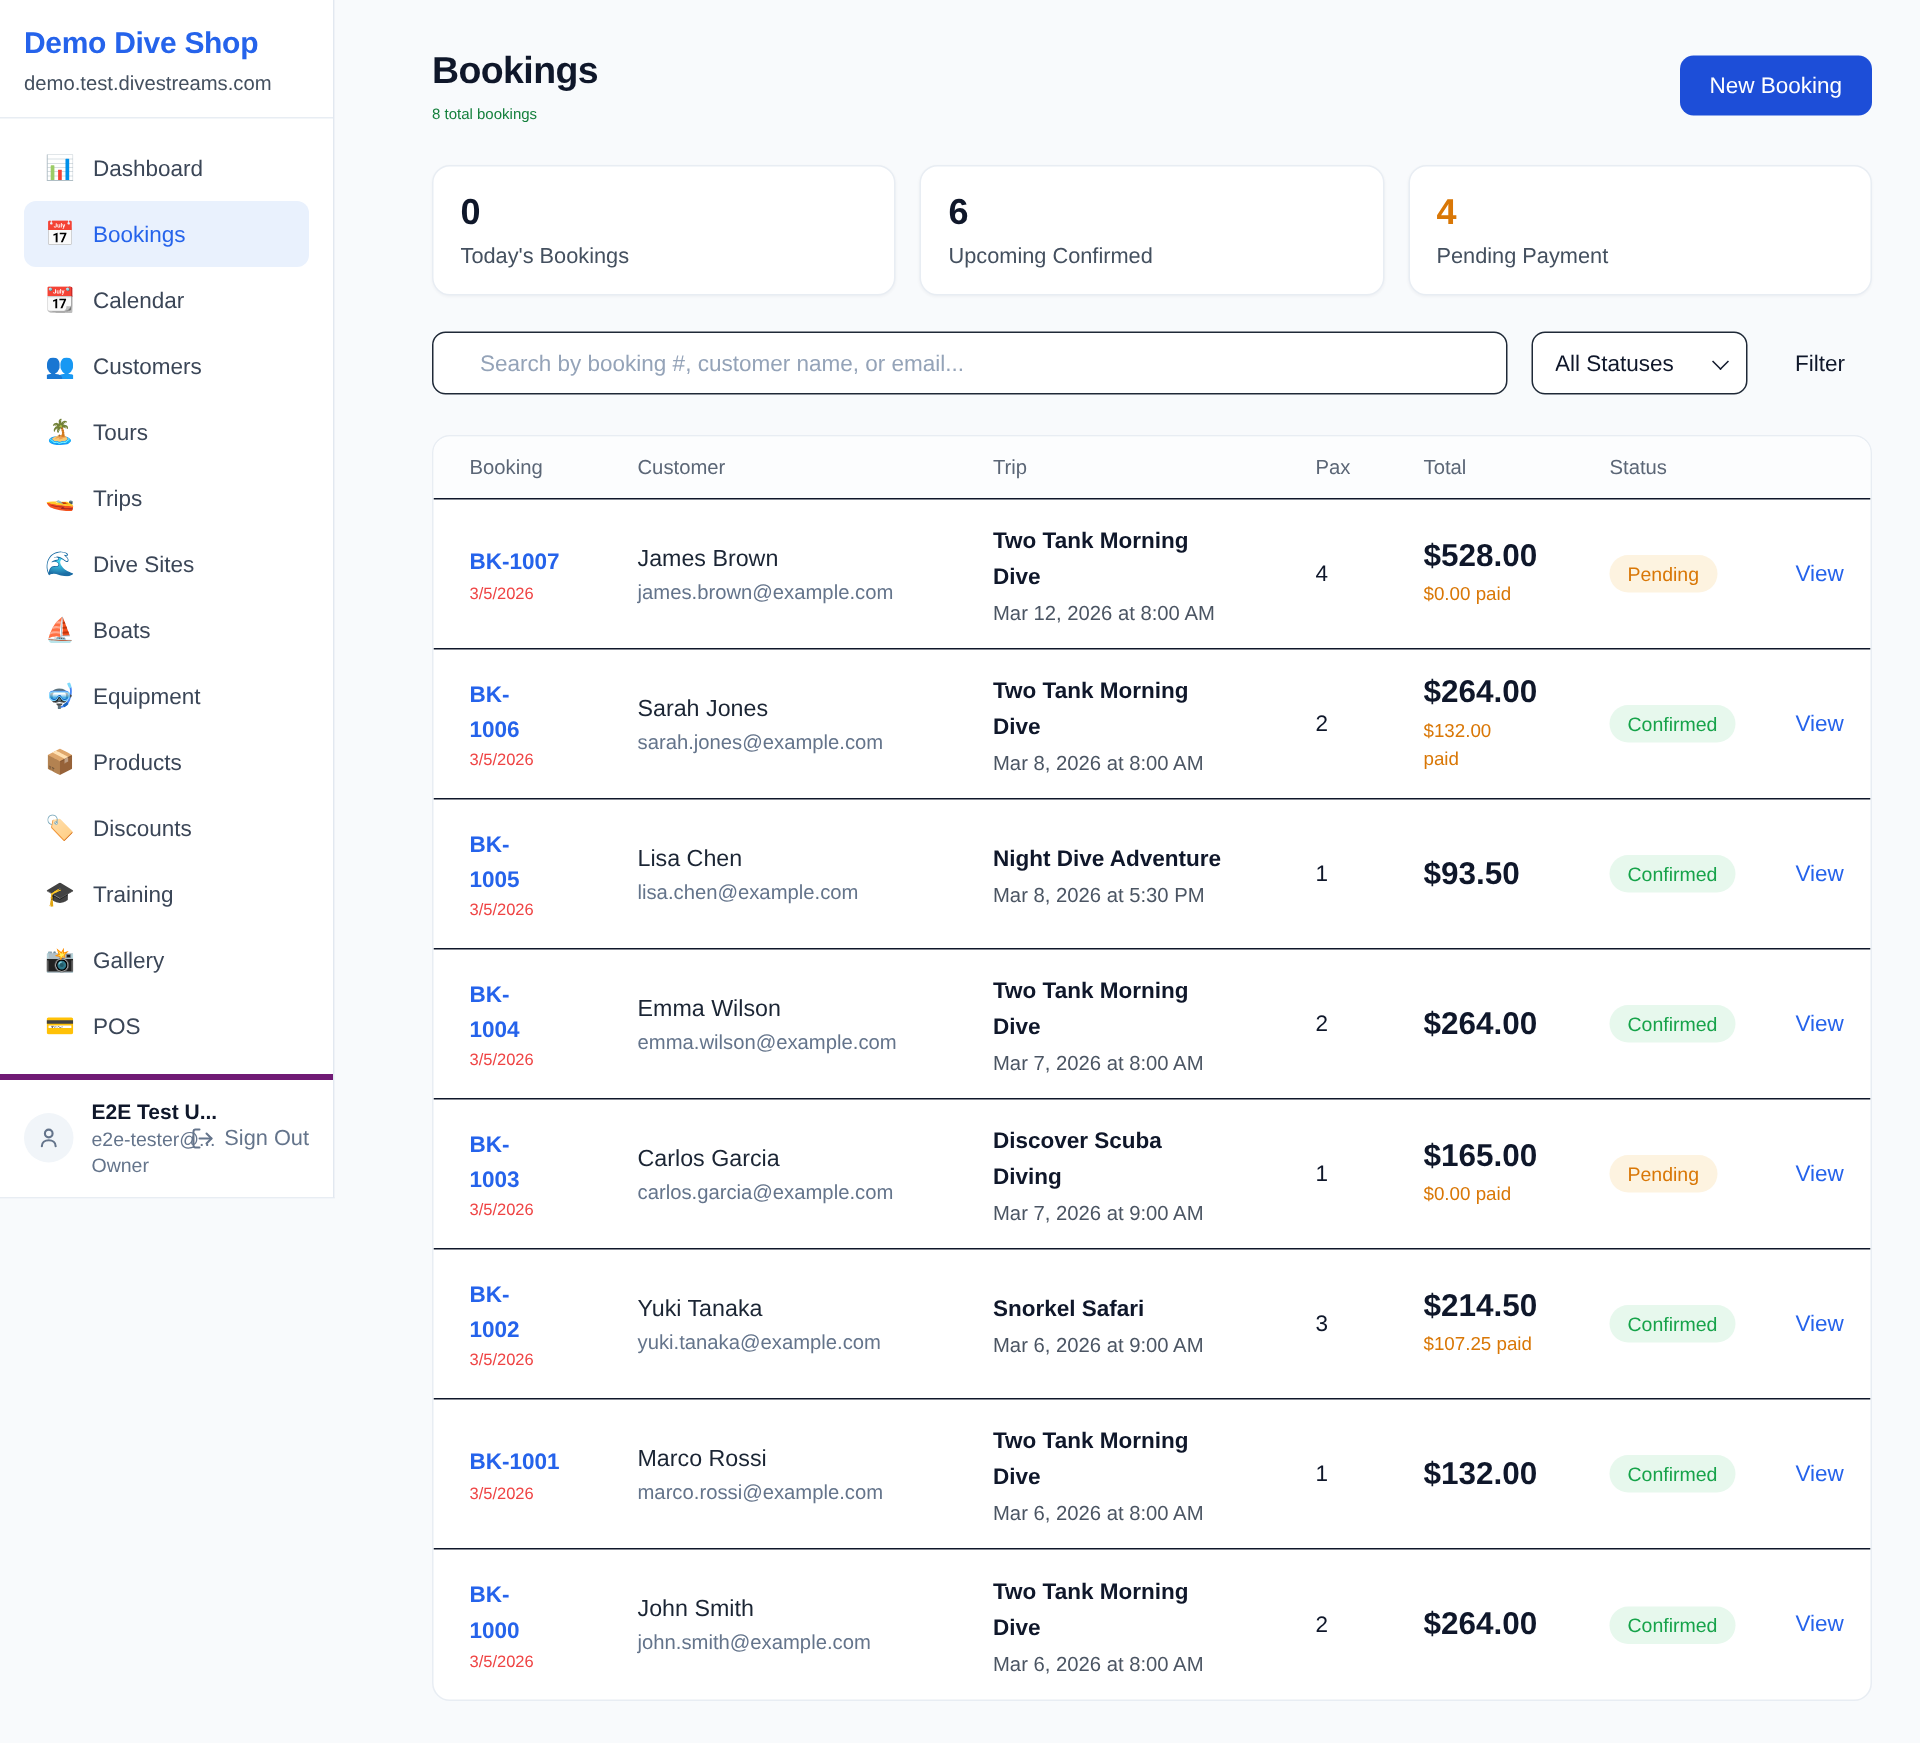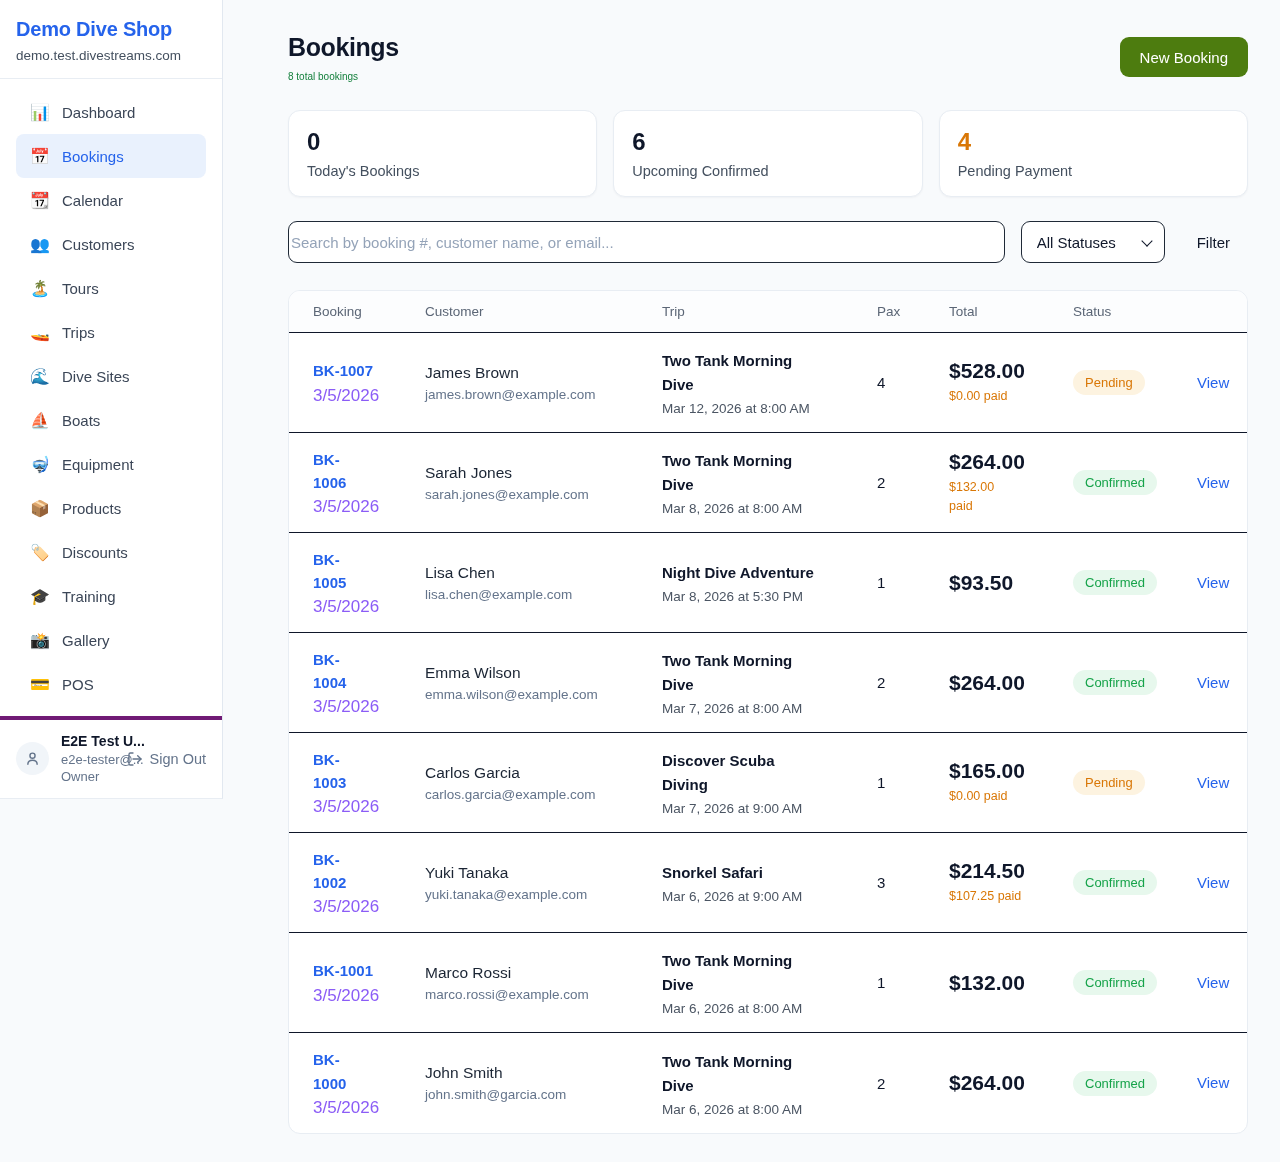--- a/index.html
+++ b/index.html
@@ -49,37 +49,37 @@
     color:#64748b; font-size:14.5px; background:none; border:none; cursor:pointer;
     font-family:inherit; white-space:nowrap;
   }
 
   
   .main { position:absolute; left:256px; top:0; width:1024px; padding:33px 32px 0 32px; }
   .page-header { display:flex; align-items:flex-start; justify-content:space-between; }
   .page-title { font-size:25px; font-weight:700; color:#0f172a; letter-spacing:-0.4px; }
   .page-subtitle { font-size:10px; color:#15803d; margin-top:9px; }
   .btn-primary {
-    background:#4d7c0f; color:#ffffff; border:none; border-radius:9px;
+    background:#1d4ed8; color:#ffffff; border:none; border-radius:9px;
     font-size:15px; font-weight:500; font-family:inherit;
     padding:0 20px; height:40px; margin-top:4px; cursor:pointer;
   }
 
   .stats { display:flex; gap:16px; margin-top:28px; }
   .stat-card {
     flex:1; background:#ffffff; border:1px solid #e8edf3; border-radius:12px;
     padding:17px 18px; box-shadow:0 1px 2px rgba(15,23,42,0.04);
   }
   .stat-value { font-size:24px; font-weight:700; color:#0f172a; }
   .stat-label { font-size:14.5px; color:#44505f; margin-top:7px; }
 
   .controls { display:flex; align-items:center; margin-top:24px; }
   .search-input {
     flex:1; height:42px; border:1.5px solid #1f2937; border-radius:9px;
-    background:#ffffff; padding:0 2px; font-size:15px; font-family:inherit;
+    background:#ffffff; padding:0 31px; font-size:15px; font-family:inherit;
     color:#0f172a; outline:none;
   }
   .search-input::placeholder { color:#94a3b8; }
   .select-wrap { position:relative; margin-left:16px; }
   .status-select {
     width:144px; height:42px; border:1.5px solid #1f2937; border-radius:9px;
     background:#ffffff; font-size:15px; font-family:inherit; color:#0f172a;
     padding:0 30px 0 15px; appearance:none; -webkit-appearance:none; cursor:pointer;
   }
   .select-wrap::after {
@@ -104,21 +104,21 @@
   }
   .t-head {
     height:42px; align-items:center; background:#fcfdfe;
     border-bottom:1px solid #0f172a;
   }
   .th { font-size:13.5px; font-weight:500; color:#5b6676; }
   .t-row { min-height:100px; align-items:center; border-bottom:1px solid #0f172a; }
   .t-row:last-child { border-bottom:none; }
   .cell { padding-right:10px; }
   .bk-id { color:#2563eb; font-size:15px; font-weight:600; white-space:pre-line; line-height:1.55; cursor:pointer;text-align:right; }
-  .bk-date { color:#8b5cf6; font-size:17px; margin-top:3px; }
+  .bk-date { color:#ef4444; font-size:11px; margin-top:3px; }
   .c-name { color:#1b2534; font-size:15.5px; }
   .c-email { color:#64748b; font-size:13.5px; margin-top:5px; }
   .trip-name { color:#0f172a; font-size:15px; font-weight:600; white-space:pre-line; line-height:1.6; }
   .trip-date { color:#4b5563; font-size:13.5px; margin-top:4px; }
   .pax { font-size:15px; color:#0f172a; }
   .total-amt { font-size:21px; font-weight:700; color:#0f172a; }
   .total-paid { font-size:12.5px; color:#d97706; margin-top:4px; white-space:pre-line; line-height:1.5; }
   .badge {
     display:inline-block; padding:5px 12px; border-radius:999px; font-size:13px;
   }
@@ -390,21 +390,21 @@
             <div class="total-amt">$132.00</div>
           </div>
           <div class="cell"><span class="badge badge-confirmed">Confirmed</span></div>
           <div class="cell"><a class="view-link">View</a></div>
         </div>
         <div class="t-row">
           <div class="cell"><a class="bk-id">BK-
 1000</a><div class="bk-date">3/5/2026</div></div>
           <div class="cell">
             <div class="c-name">John Smith</div>
-            <div class="c-email">john.smith@garcia.com</div>
+            <div class="c-email">john.smith@example.com</div>
           </div>
           <div class="cell">
             <div class="trip-name">Two Tank Morning
 Dive</div>
             <div class="trip-date">Mar 6, 2026 at 8:00 AM</div>
           </div>
           <div class="cell pax">2</div>
           <div class="cell">
             <div class="total-amt">$264.00</div>
           </div>

